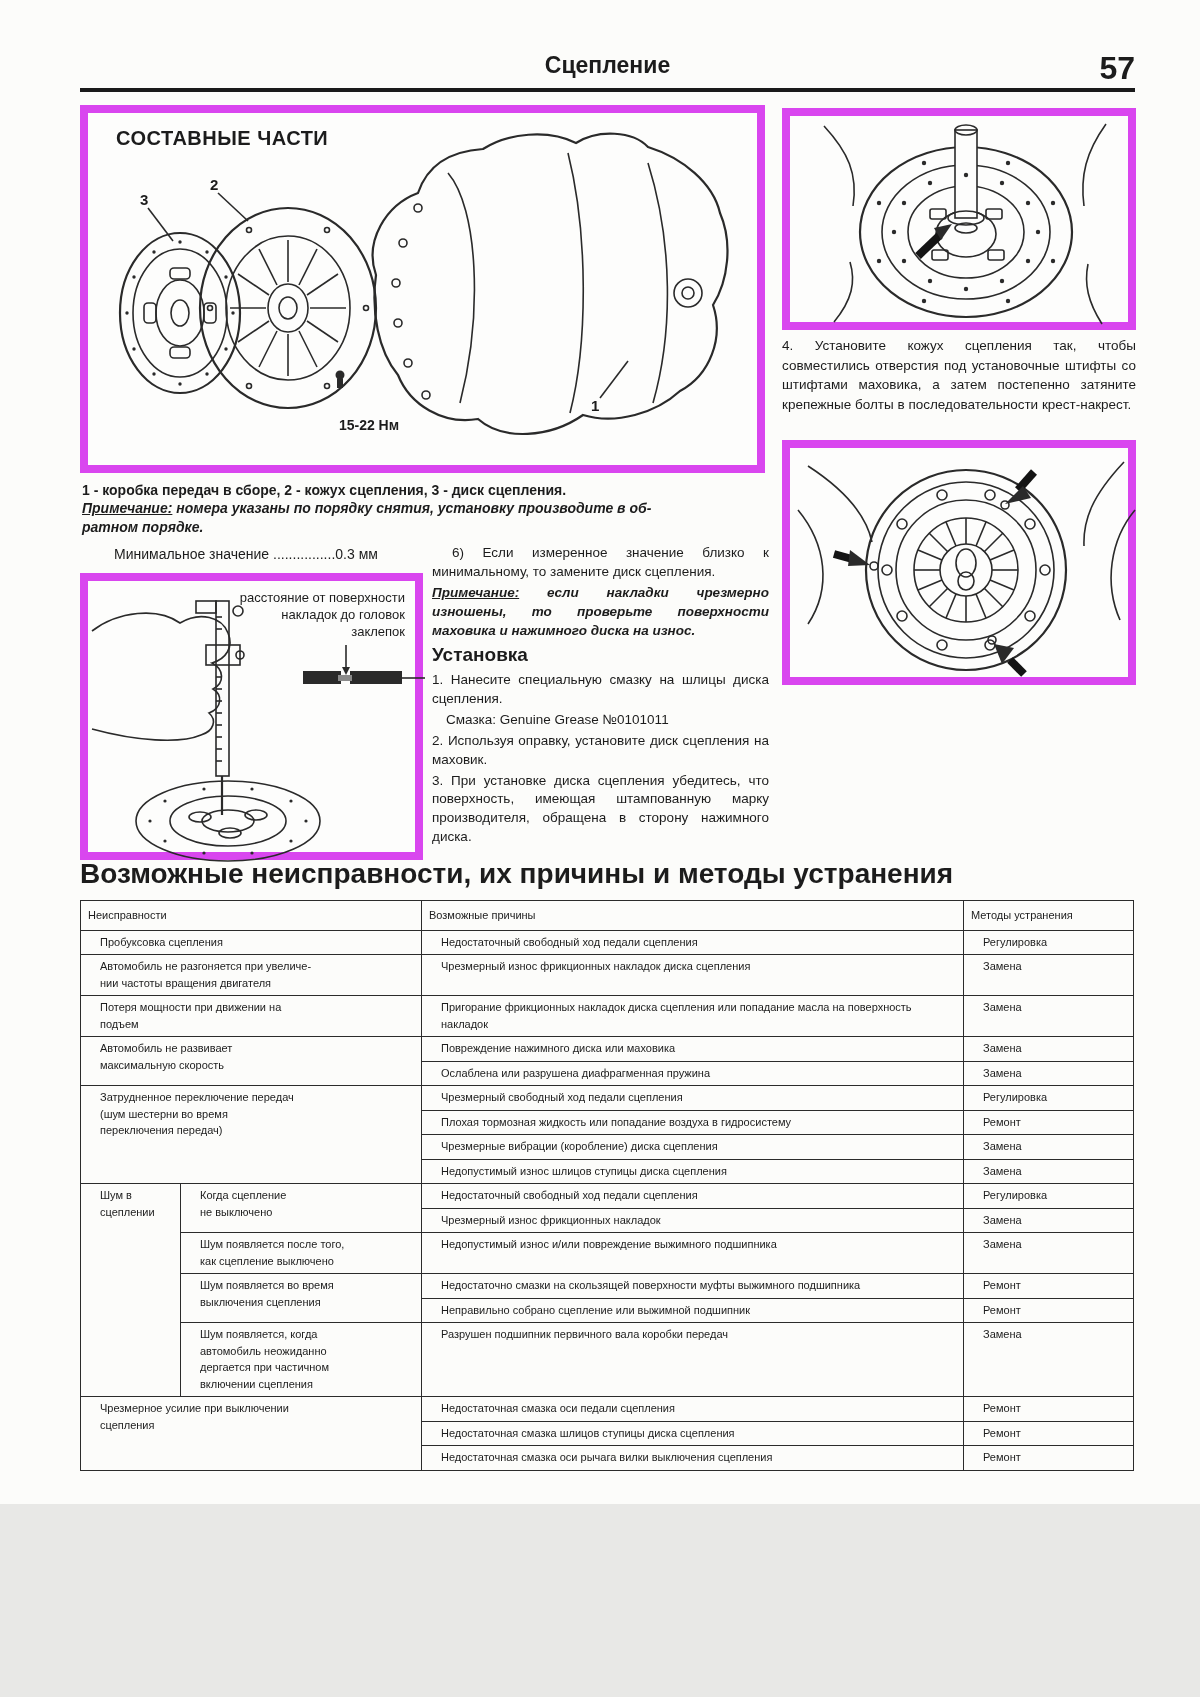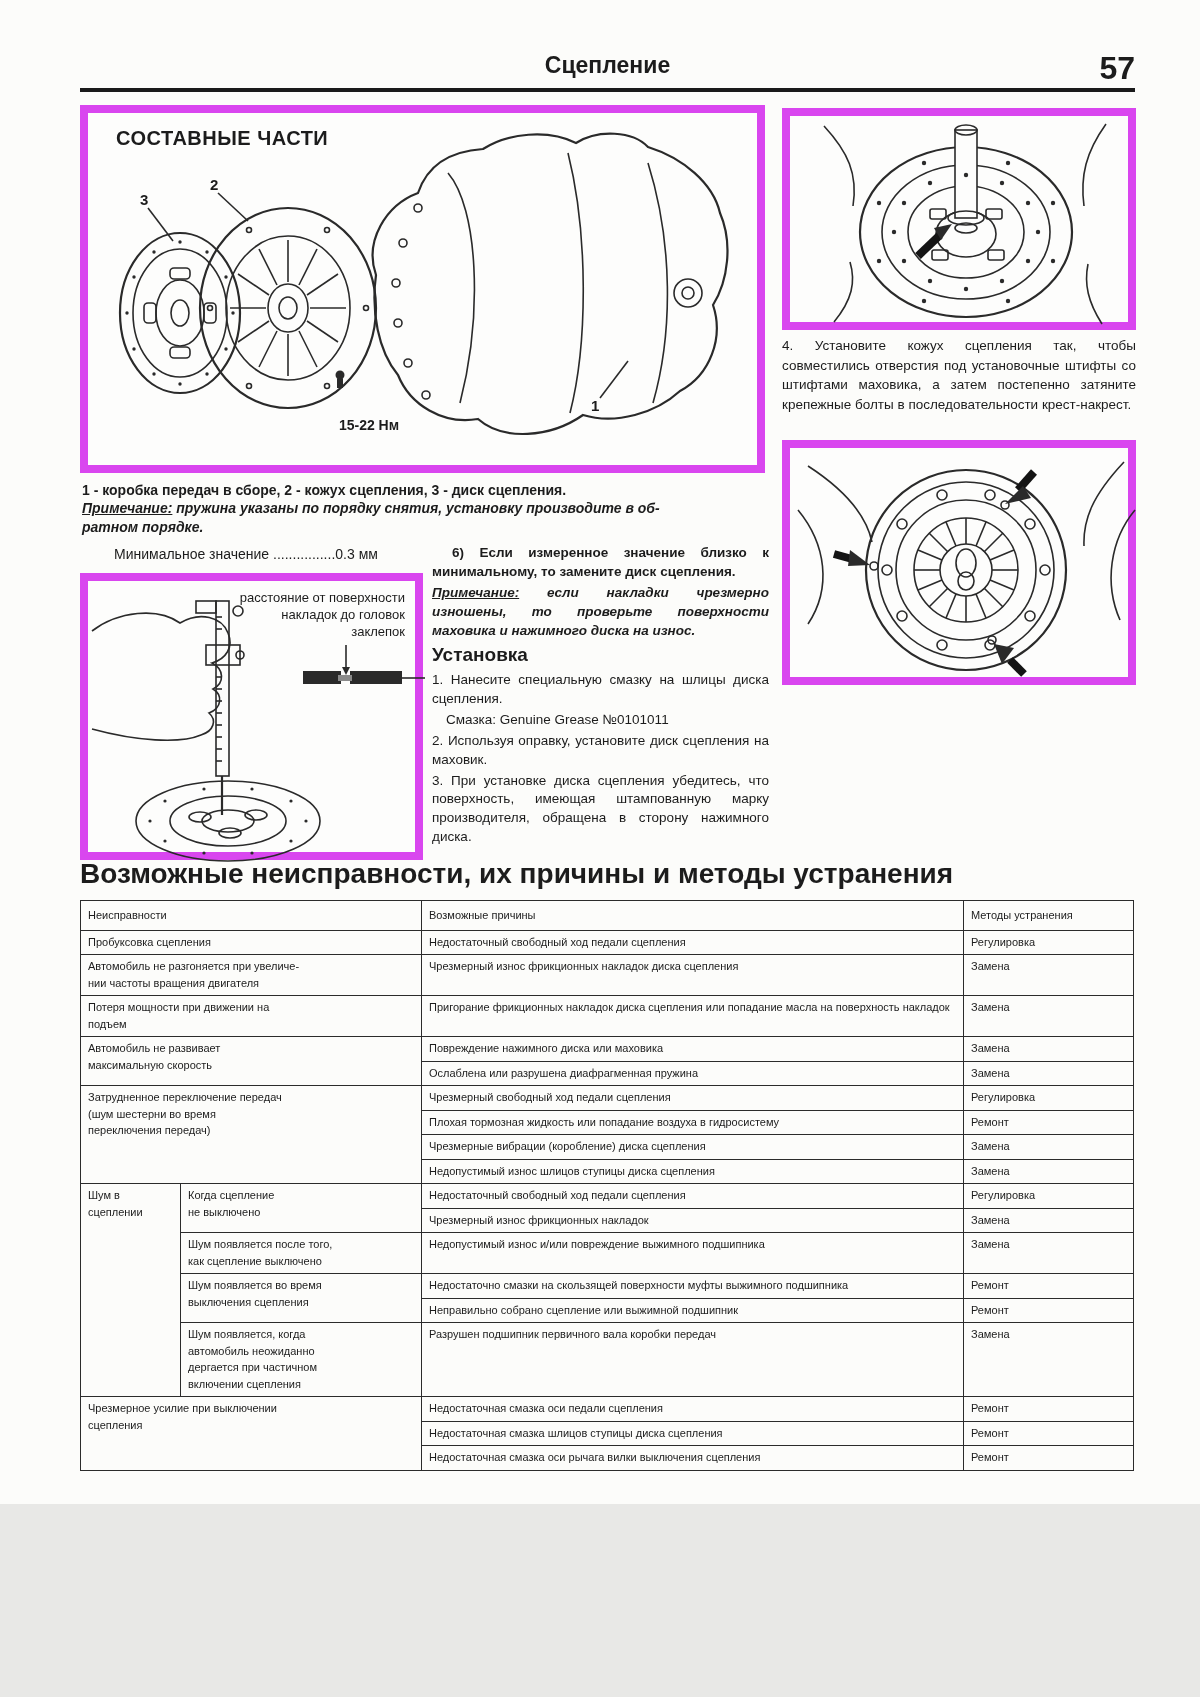--- a/index.html
+++ b/index.html
@@ -22,30 +22,30 @@
   .note-it{font-weight:bold;font-style:italic;white-space:pre-line;}
   .u{text-decoration:underline;}
   
   .minline{left:102px;top:546px;width:322px;font-size:14px;white-space:nowrap;margin-left:12px;}
   
   .cal-cap{right:10px;top:9px;width:215px;text-align:right;font-size:13px;line-height:1.3;}
   .cal-cap span{display:block;}
   
   .midcol{left:432px;top:544px;width:337px;font-size:13.5px;line-height:1.4;}
   .midcol p{margin:0 0 2px 0;text-align:justify;}
-  .p-indent{text-indent:20px;font-weight:bold;}
+  .p-indent{text-indent:20px;}
   .grease{padding-left:14px;text-align:left !important;}
   .install-h{font-size:19px;font-weight:bold;margin:10px 0 4px 0;text-align:left !important;}
   
   .rtext{left:782px;top:336px;width:354px;font-size:13.5px;line-height:1.45;text-align:justify;}
   
   .faults-h{left:80px;top:858px;font-size:28px;font-weight:bold;}
   table.faults{left:80px;top:900px;width:1053px;border-collapse:collapse;table-layout:fixed;
                font-size:11px;line-height:1.5;}
-  table.faults th,table.faults td{border:1.5px solid #2b2b2b;padding:3px 7px 4px;vertical-align:top;
+  table.faults th,table.faults td{border:1.5px solid #2b2b2b;padding:3px 19px 4px;vertical-align:top;
                text-align:left;font-weight:normal;white-space:pre-line;overflow:hidden;}
   table.faults th{padding:6px 7px;}
   .ln{stroke:#2a2a2a;fill:none;stroke-width:1.6;}
   .ln2{stroke:#2a2a2a;fill:none;stroke-width:2.2;}
   .fil{fill:#2a2a2a;stroke:none;}
 </style>
 </head>
 <body>
 
 <div class="page">
@@ -130,21 +130,21 @@
       </g>
     </svg>
     <div class="abs part-num" style="left:52px;top:78px;">3</div>
     <div class="abs part-num" style="left:122px;top:63px;">2</div>
     <div class="abs part-num" style="left:503px;top:284px;">1</div>
     <div class="abs torque">15-22 Нм</div>
   </div>
 
   <div class="abs caption">
     <div class="cap-line1">1 - коробка передач в сборе, 2 - кожух сцепления, 3 - диск сцепления.</div>
-    <div class="note-it"><span class="u">Примечание:</span><span> пружина указаны по порядку снятия, установку производите в об-
+    <div class="note-it"><span class="u">Примечание:</span><span> номера указаны по порядку снятия, установку производите в об-
 ратном порядке.</span></div>
   </div>
 
   <div class="abs minline">
     <span>Минимальное значение</span>
     <span>................</span><span>0.3 мм</span>
   </div>
 
   <div class="abs figbox" style="left:80px;top:573px;width:343px;height:287px;">
     <div class="abs cal-cap">

